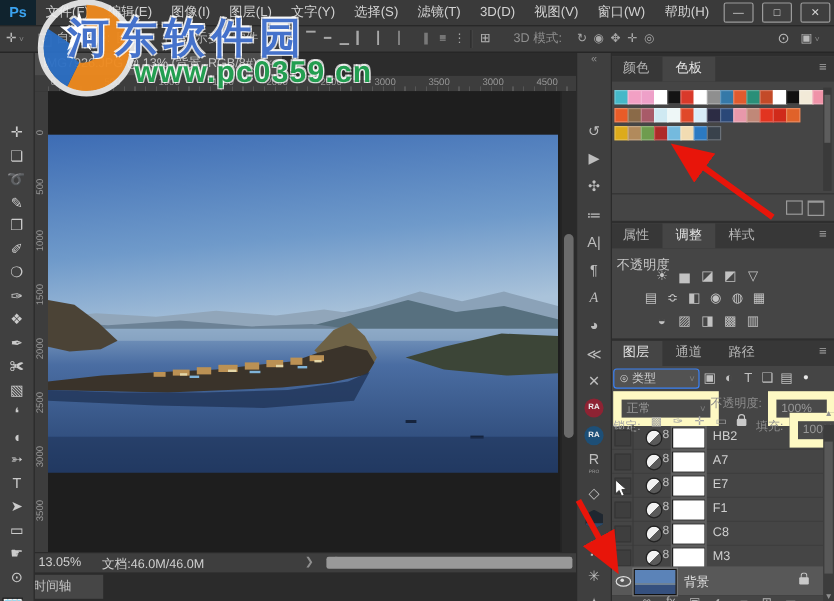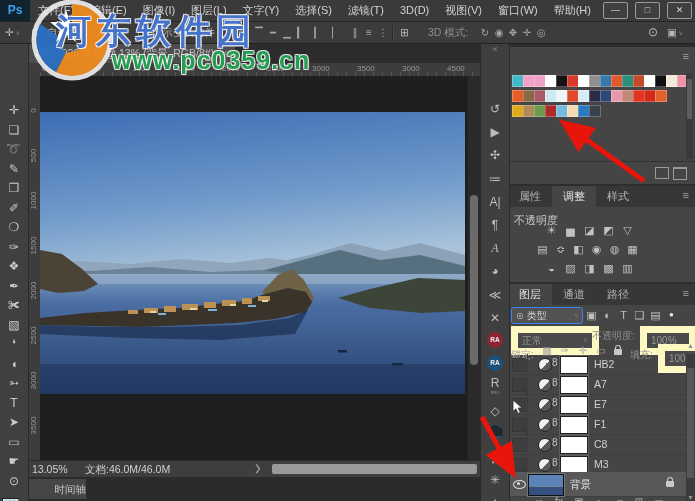--- a/index.html
+++ b/index.html
@@ -41,21 +41,21 @@
   #photo{left:0;top:36px;width:425px;height:282px}
   #v-scroll{left:467px;top:76px;width:13px;height:384px;background:#2a2a2a;border-left:1px solid #222}
   #v-thumb{left:2px;top:119px;width:8px;height:170px;background:#6b6b6b;border-radius:4px}
   
   #statusbar{left:28px;top:460px;width:452px;height:17px;background:#3e3e3e;border-top:1px solid #2a2a2a;z-index:2}
   #status-zoom{left:4px;top:2px;font-size:10.5px;color:#cfcfcf}
   #status-doc{left:57px;top:2px;font-size:10.5px;color:#cfcfcf}
   .status-nav{position:absolute;top:2px;color:#8f8f8f;font-size:9px}
   #h-thumb{left:244px;top:3px;width:205px;height:10px;background:#999;border-radius:2px}
   #timeline{left:28px;top:477px;width:452px;height:24px;background:#2b2b2b;z-index:2}
-  #timeline-tab{left:0;top:2px;width:58px;height:20px;background:#464646;color:#c6c6c6;text-align:right;line-height:20px;font-size:10.5px}
+  #timeline-tab{left:0;top:2px;width:58px;height:20px;background:#464646;color:#c6c6c6;text-align:left;line-height:20px;font-size:10.5px}
   
   #dock{left:480px;top:43px;width:28px;height:458px;background:#3f3f3f;border-left:1px solid #2b2b2b;border-right:1px solid #2b2b2b;z-index:3}
   #dock-collapse{left:0;top:1px;width:28px;text-align:center;color:#8f8f8f;font-size:9px}
   .dicon{position:absolute;left:0;width:28px;height:20px;text-align:center;color:#bdbdbd;font-size:12px;line-height:20px}
   .badge{width:16px;height:16px;border-radius:50%;margin:1px auto;font-size:6.5px;font-weight:bold;
          color:#eee;line-height:16px;text-align:center}
   .hexic{width:15px;height:16px;margin:1px auto;background:#1f2730;
          clip-path:polygon(50% 0,100% 25%,100% 75%,50% 100%,0 75%,0 25%);box-shadow:inset 0 -5px 0 #2c4d6d}
   .it-serif{font-family:"Liberation Serif",serif;font-style:italic}
   
@@ -288,20 +288,21 @@
       <div class="hexic"></div>
     </div>
     <div class="dicon" style="top: 404px;">⣿</div>
     <div class="dicon" style="top: 427.2px;">✳</div>
     <div class="dicon" style="top: 450.4px;">✦</div>
   </div>
 
 <div class="abs" id="panels-bg"></div>
 
 <div class="panel" id="panel-colors">
+  <div class="ptabbar" id="colors-tabs"><span class="ptab">颜色</span><span class="ptab active">色板</span></div>
   <span class="pmenu">≡</span>
   <div id="swatch-grid">
       <div class="swatch" style="left: 4px; top: 28px; background: rgb(69, 184, 200);"></div>
       <div class="swatch" style="left: 15px; top: 28px; background: rgb(242, 160, 196);"></div>
       <div class="swatch" style="left: 26px; top: 28px; background: rgb(238, 160, 200);"></div>
       <div class="swatch" style="left: 37px; top: 28px; background: rgb(255, 255, 255);"></div>
       <div class="swatch" style="left: 48px; top: 28px; background: rgb(20, 20, 20);"></div>
       <div class="swatch" style="left: 59px; top: 28px; background: rgb(217, 57, 42);"></div>
       <div class="swatch" style="left: 70px; top: 28px; background: rgb(255, 255, 255);"></div>
       <div class="swatch" style="left: 81px; top: 28px; background: rgb(143, 143, 143);"></div>

